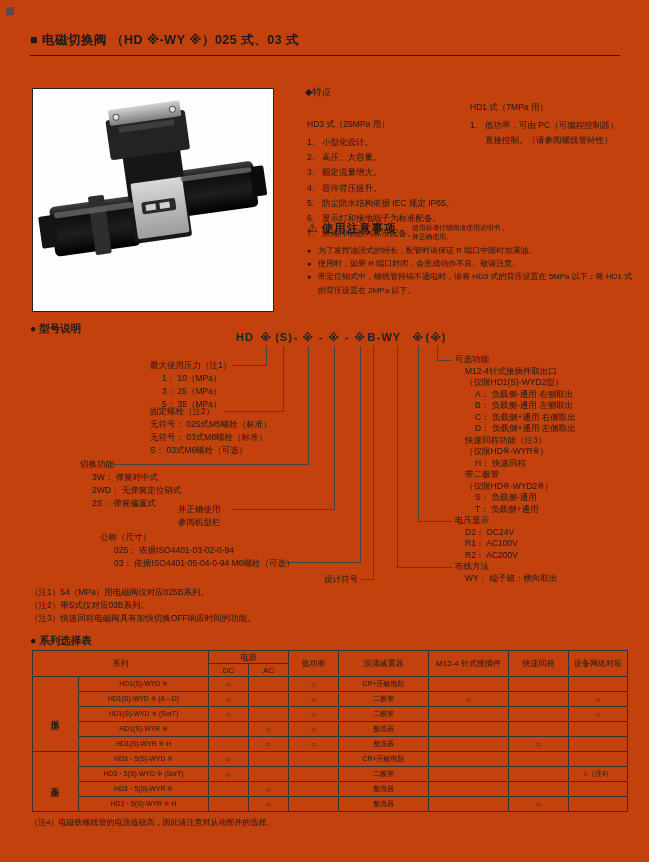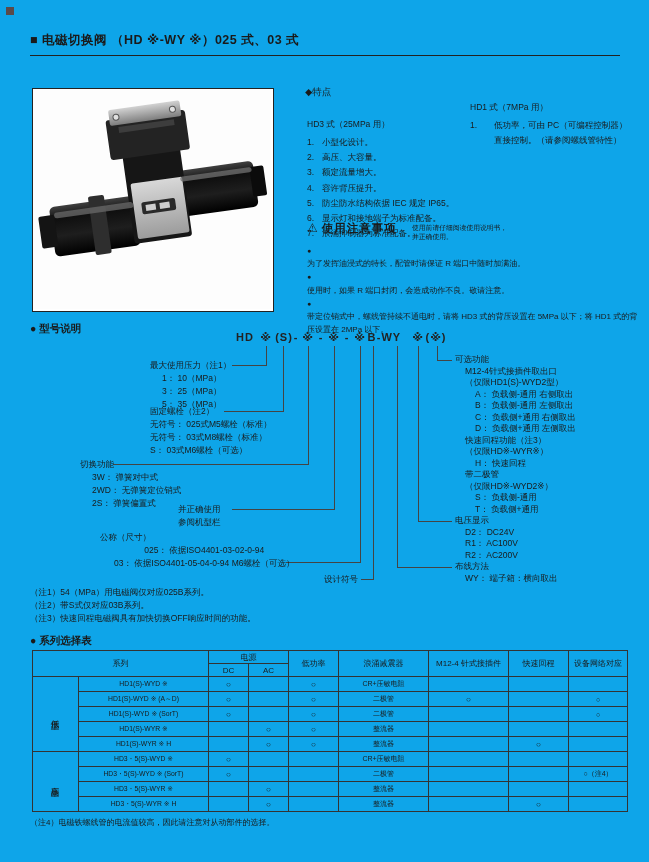--- a/index.html
+++ b/index.html
@@ -1,16 +1,16 @@
 <!DOCTYPE html>
 <html><head>
 <meta charset="utf-8">
 <style>
   html,body{margin:0;padding:0;background:#e9e9e9;}
-  #page{position:relative;width:649px;height:862px;background:#0ea5e9;overflow:hidden;
+  #page{position:relative;width:649px;height:862px;background:#c2410c;overflow:hidden;
         font-family:"Liberation Sans","DejaVu Sans",sans-serif;color:#1a1a1a;}
   .abs{position:absolute;}
   .nw{white-space:nowrap;}
 
   
   #corner-mark{left:6px;top:7px;width:8px;height:8px;background:#5a4a4a;}
 
   
   #page-title{left:30px;top:32px;font-size:12.5px;font-weight:bold;letter-spacing:0.5px;}
   #title-rule{left:30px;top:55px;width:590px;height:0;border-top:1.5px solid #222;}
@@ -20,38 +20,38 @@
 
   
   #features-header{left:305px;top:86px;font-size:9.5px;font-weight:normal;}
   .feat-col{position:absolute;font-size:8.5px;}
   #feat-left{left:307px;top:102px;width:330px;margin-top:17px;}
   #feat-right{left:470px;top:102px;width:160px;}
   .feat-title{font-size:8.5px;margin-bottom:4px;white-space:nowrap;}
   .feat-item{display:flex;line-height:15.2px;}
   .feat-num{width:15px;flex:0 0 15px;}
   #feat-left .feat-text{white-space:nowrap;}
-  #feat-right .feat-text{white-space:normal;width:140px;margin-left:9px;}
+  #feat-right .feat-text{white-space:normal;width:140px;}
 
   
   #prec-title{left:307px;top:221px;font-size:11.5px;font-weight:bold;letter-spacing:1px;}
   #prec-title .warn{font-size:12px;margin-right:3px;font-weight:normal;}
   #prec-subtitle{left:412px;top:223px;font-size:6.8px;line-height:9px;}
   #prec-list{left:307px;top:244px;width:332px;font-size:8px;}
-  .prec-item{display:flex;line-height:13.2px;flex-direction:column;}
+  .prec-item{display:flex;line-height:13.2px;}
   .prec-bullet{flex:0 0 11px;font-size:7px;}
 
   
   #model-header{left:30px;top:322px;font-size:10.5px;font-weight:bold;}
   .tok{position:absolute;top:331px;transform:translateX(-50%);font-size:11px;font-weight:bold;
        letter-spacing:1px;white-space:nowrap;color:#222;}
   #diagram-lines{left:0;top:0;pointer-events:none;}
   .dlabel{position:absolute;font-size:8.5px;line-height:13px;white-space:nowrap;}
   .ditem{padding-left:12px;}
-  .ditem2{padding-left:14px;text-align:center;}
+  .ditem2{padding-left:14px;}
   .rblock{position:absolute;left:455px;top:354px;font-size:8.5px;line-height:11.5px;white-space:nowrap;}
   .L1{padding-left:10px;} .L2{padding-left:20px;}
 
   
   #table-header{left:30px;top:634px;font-size:10.5px;font-weight:bold;}
   #series-table{position:absolute;left:32px;top:650px;width:595px;border-collapse:collapse;
                 table-layout:fixed;border:1.5px solid #333;}
   #series-table th,#series-table td{border:1px solid #333;padding:0;text-align:center;
                 font-weight:normal;overflow:hidden;}
   #series-table thead tr{height:13px;}

